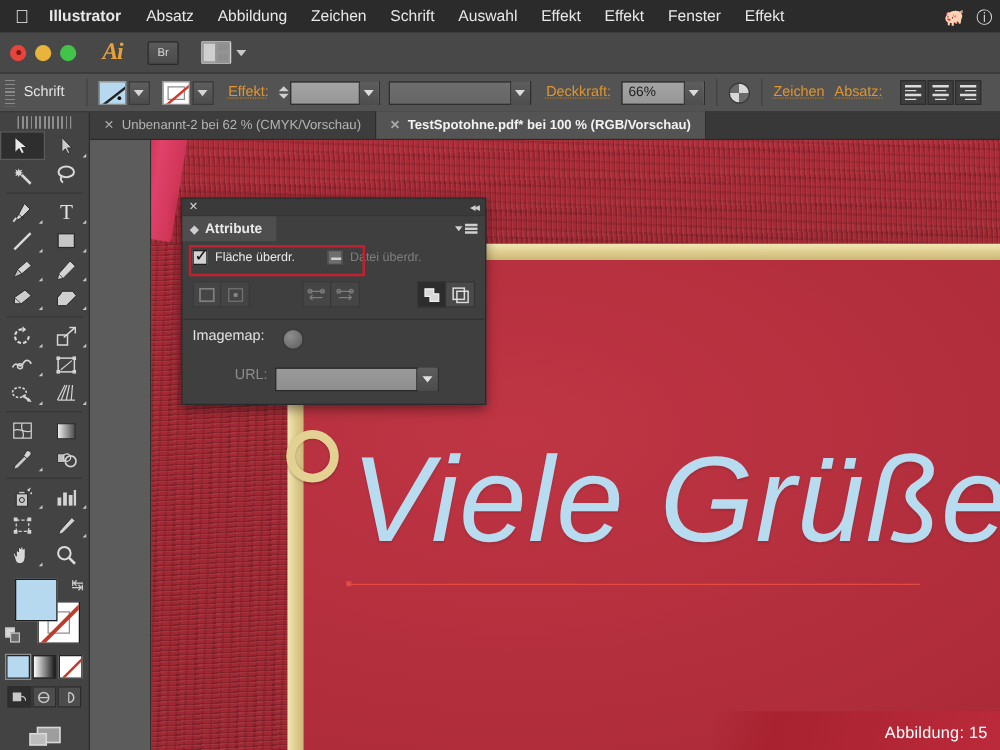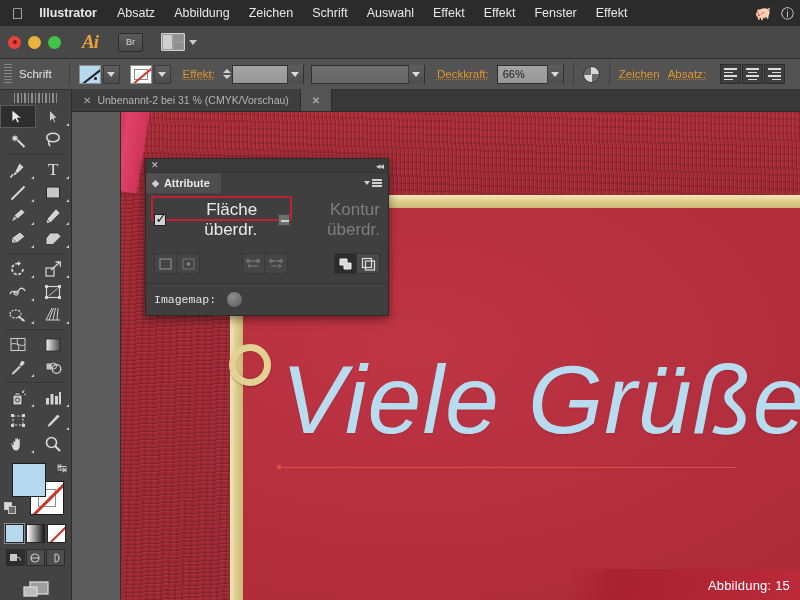--- a/index.html
+++ b/index.html
@@ -319,38 +319,38 @@
     margin-right:6px; position:relative; flex:none;
   }
   .chk.checked::after {
     content:'✓'; position:absolute; left:0; top:-3px; width:12px;
     text-align:center; font-size:13px; color:#111; line-height:14px;
   }
   .chk.mixed { background:#6e6e6e; border-color:#4a4a4a; }
   .chk.mixed::after {
     content:''; position:absolute; left:2px; top:5px; width:8px;height:2px;background:#cfcfcf;
   }
-  .chk-lbl { font-size:17px; color:#eaeaea;text-align:right; }
+  .chk-lbl { font-size:10px; color:#eaeaea;text-align:right; }
   .chk-lbl.dim { color:#7e7e7e; }
   .chk-gap { width:26px; }
 
   .btn-row {
     display:flex; align-items:center; padding:5px 8px 9px 8px;
     border-bottom:1px solid #333;
   }
   .ibtn {
     width:23px;height:21px; background:#4a4a4a; border:1px solid #343434;
     display:flex;align-items:center;justify-content:center;
   }
   .ibtn.on { background:#2c2c2c; }
   .ibtn.dim { opacity:.55; }
   .ibtn-grp { display:flex; }
   .ibtn-grp .ibtn + .ibtn { border-left:none; }
 
-  .row-field { display:flex; align-items:center; padding:7px 8px; gap:6px;font-family:Liberation Mono, monospace; }
+  .row-field { display:flex; padding:7px 8px; gap:6px; }
   .rf-label { font-size:11.5px; color:#e3e3e3; width:66px; text-align:left; }
   .rf-label.right { text-align:right; color:#8c8c8c; }
   .rf-input {
     flex:1; height:19px; background:linear-gradient(#a8a8a8,#9b9b9b);
     border:1px solid #2b2b2b; display:flex; align-items:center;
     font-size:11.5px; color:#1c1c1c; padding-left:6px;
   }
   .rf-input.disabled { background:linear-gradient(#9a9a9a,#8e8e8e); color:#777; }
   .rf-caret {
     width:17px;height:19px; margin-left:auto;
@@ -462,24 +462,25 @@
         <span style="width:9px;margin-left:4px"></span>
         <span style="width:13px"></span>
         <span style="width:9px;margin-left:4px"></span>
       </span>
   </span>
 </div>
 
 <div id="tabstrip">
   <div class="doctab">
     <span class="x">✕</span>
-    <span>Unbenannt-2 bei 31 % (CMYK/Vorschau)</span>
+    <span>Unbenannt-2 bei 62 % (CMYK/Vorschau)</span>
   </div>
   <div class="doctab active">
     <span class="x">✕</span>
+    <span>TestSpotohne.pdf* bei 100 % (RGB/Vorschau)</span>
   </div>
 </div>
 
 <div id="toolbar">
   <div class="tb-grip"></div>
   <div class="tool-grid">
 
     <div class="tool active">
       <svg width="13" height="15" viewBox="0 0 13 15">
           <path d="M1 1 L1 13 L4.2 9.8 L6.4 14 L8.4 13 L6.3 9 L10.5 9 Z" fill="#e8e8e8" stroke="#222" stroke-width=".7"></path>
@@ -787,21 +788,21 @@
         </span>
     </div>
   </div>
 
   <div class="chk-row">
     <div class="redbox"></div>
     <span class="chk checked"></span>
     <span class="chk-lbl">Fläche überdr.</span>
     <span class="chk-gap"></span>
     <span class="chk mixed"></span>
-    <span class="chk-lbl dim">Kontur überdr.</span>
+    <span class="chk-lbl dim">Datei überdr.</span>
   </div>
 
   <div class="btn-row">
     <span class="ibtn-grp">
       <span class="ibtn dim">
         <svg width="13" height="12" viewBox="0 0 13 12">
             <rect x="1" y="1" width="11" height="10" fill="none" stroke="#b6b6b6" stroke-width="1.4"></rect>
           </svg>
       </span>
       <span class="ibtn dim">
@@ -844,13 +845,22 @@
           </svg>
       </span>
     </span>
   </div>
 
   <div class="row-field">
     <span class="rf-label">Imagemap:</span>
     <span class="globe"></span>
   </div>
 
+  <div class="row-field row-pad-b">
+    <span class="rf-label right" style="width:60px">URL:</span>
+    <span class="rf-input disabled" placeholder="">
+      <span class="rf-caret">
+          <span class="tri"></span>
+        </span>
+    </span>
+    <span style="width:23px"></span>
+  </div>
 </div>
 
 </body></html>

